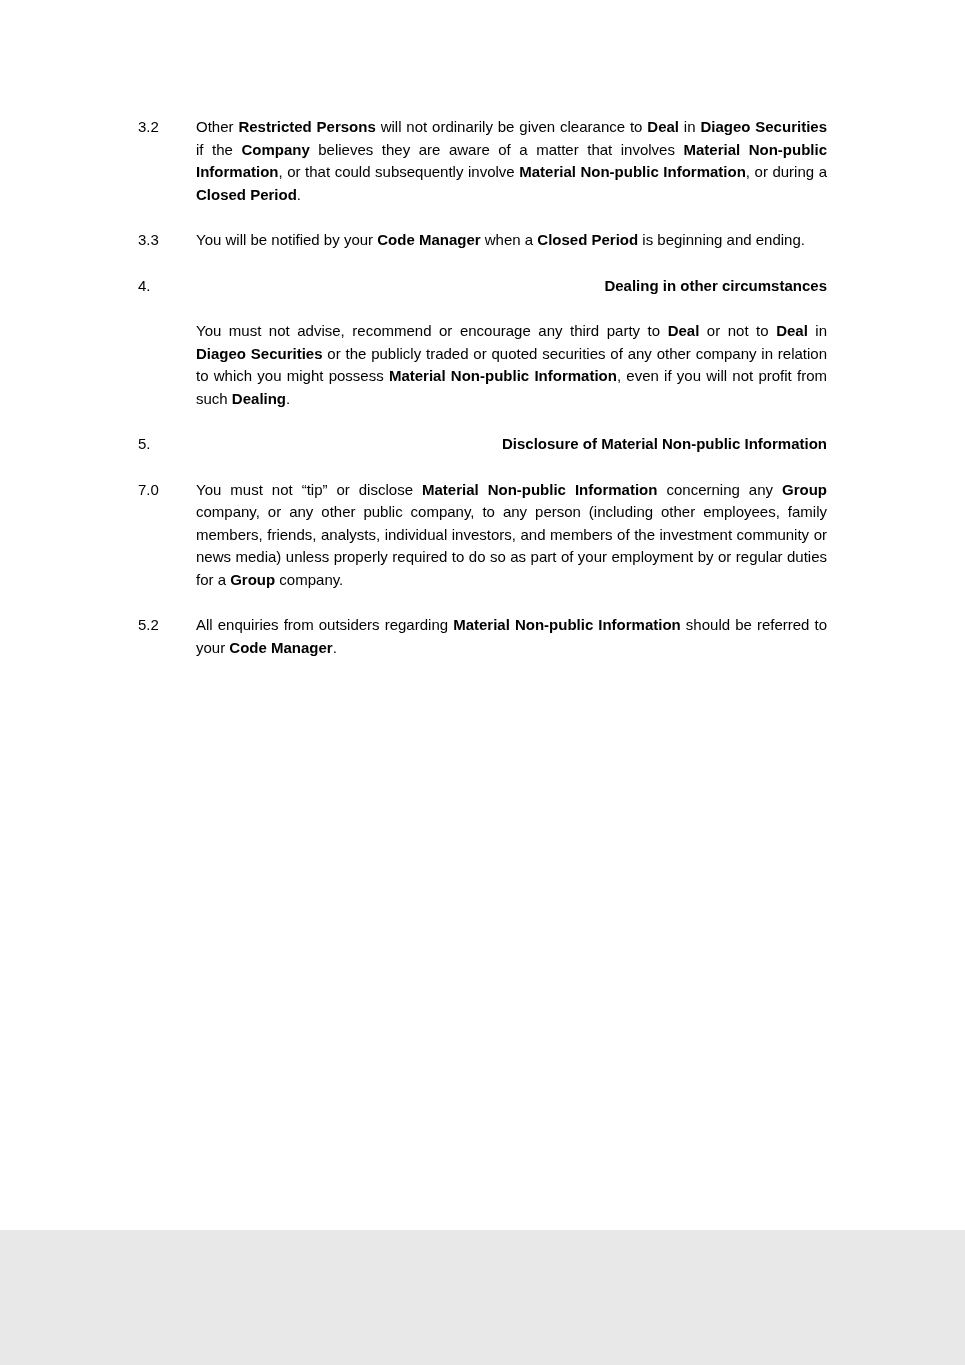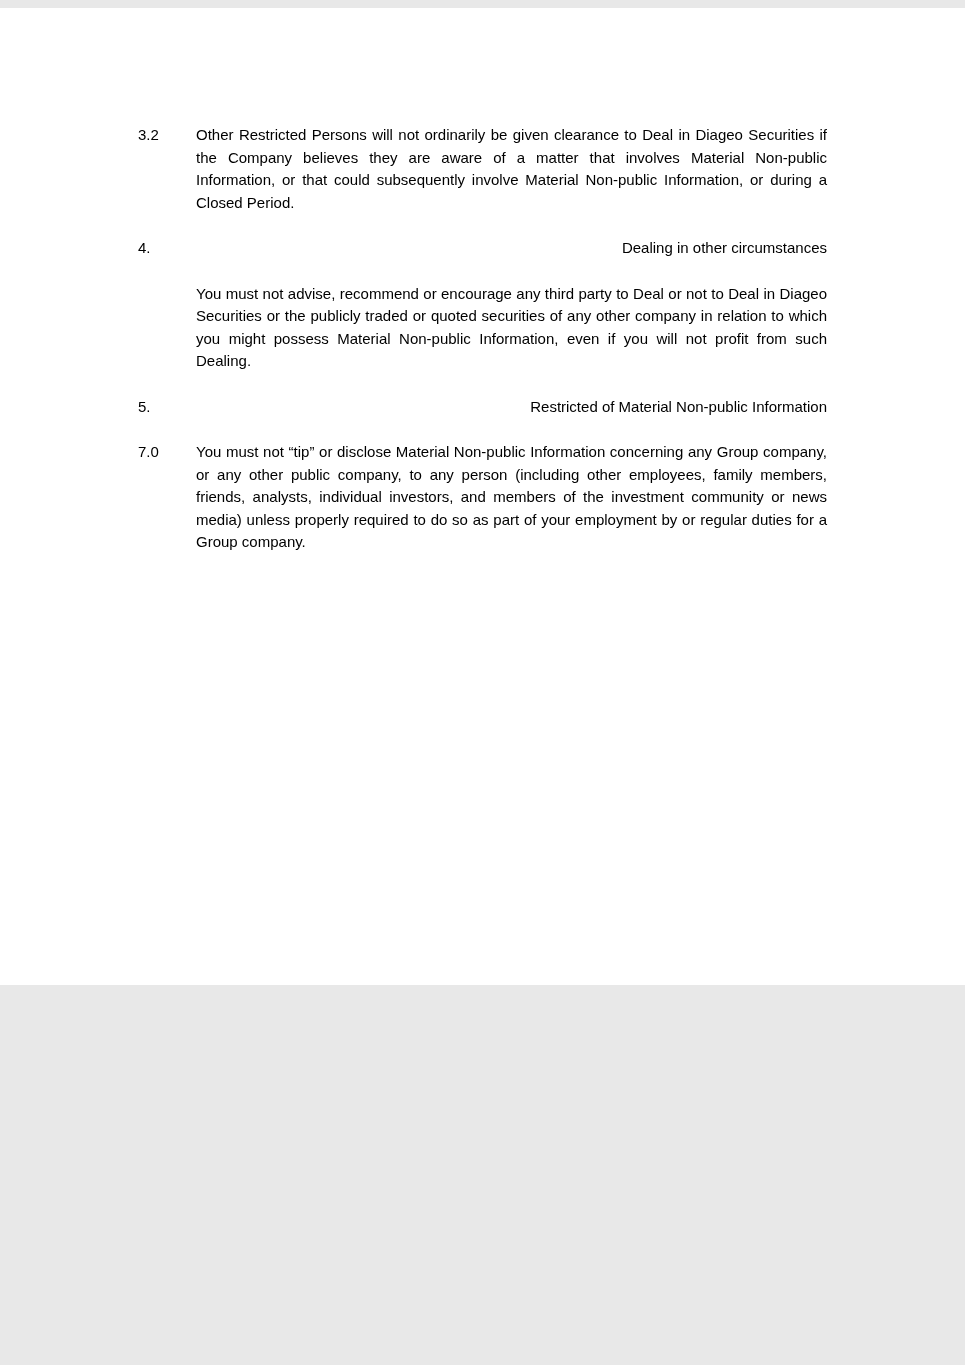--- a/index.html
+++ b/index.html
@@ -1,21 +1,21 @@
 <!DOCTYPE html>
 <html><head>
 <meta charset="utf-8">
 <style>
   * { margin: 0; padding: 0; box-sizing: border-box; }
   html, body { background: #e8e8e8; }
   .page {
     position: relative;
     width: 965px;
-    height: 977px;
-    margin: 8px auto;
+    height: 1230px;
+    margin: 0 auto;
     background: #ffffff;
     font-family: "Liberation Sans", sans-serif;
     color: #000000;
     overflow: hidden;
   }
   .content {
     position: absolute;
     left: 138px;
     top: 116px;
     width: 689px;
@@ -33,51 +33,59 @@
     font-weight: normal;
   }
   .block .body {
     flex: 1 1 auto;
     text-align: justify;
   }
   .block.heading .body {
     font-weight: bold;
     text-align: right;
   }
-  .block .body b { font-weight: normal; }
+  .block .body b { font-weight: bold; }
   .page-number {
     position: absolute;
     left: 138px;
     top: 1281px;
     width: 689px;
     text-align: right;
     font-size: 11px;
     color: #4a4a4a;
   }
 </style>
 </head>
 <body>
 
 <div class="page">
   <div class="content">
       <div class="block">
         <div class="num">3.2</div>
         <div class="body"><span>Other </span><b>Restricted Persons</b><span> will not ordinarily be given clearance to </span><b>Deal</b><span> in </span><b>Diageo Securities</b><span> if the </span><b>Company</b><span> believes they are aware of a matter that involves </span><b>Material Non-public Information</b><span>, or that could subsequently involve </span><b>Material Non-public Information</b><span>, or during a </span><b>Closed Period</b><span>.</span></div>
       </div>
+      <div class="block">
+        <div class="num">3.3</div>
+        <div class="body"><span>You will be notified by your </span><b>Code Manager</b><span> when a </span><b>Closed Period</b><span> is beginning and ending.</span></div>
+      </div>
       <div class="block heading">
         <div class="num">4.</div>
         <div class="body"><b>Dealing in other circumstances</b></div>
       </div>
       <div class="block">
         <div class="num"></div>
         <div class="body"><span>You must not advise, recommend or encourage any third party to </span><b>Deal</b><span> or not to </span><b>Deal</b><span> in </span><b>Diageo Securities</b><span> or the publicly traded or quoted securities of any other company in relation to which you might possess </span><b>Material Non-public Information</b><span>, even if you will not profit from such </span><b>Dealing</b><span>.</span></div>
       </div>
       <div class="block heading">
         <div class="num">5.</div>
-        <div class="body"><b>Restricted of Material Non-public Information</b></div>
+        <div class="body"><b>Disclosure of Material Non-public Information</b></div>
       </div>
       <div class="block">
         <div class="num">7.0</div>
         <div class="body"><span>You must not “tip” or disclose </span><b>Material Non-public Information</b><span> concerning any </span><b>Group</b><span> company, or any other public company, to any person (including other employees, family members, friends, analysts, individual investors, and members of the investment community or news media) unless properly required to do so as part of your employment by or regular duties for a </span><b>Group</b><span> company.</span></div>
+      </div>
+      <div class="block">
+        <div class="num">5.2</div>
+        <div class="body"><span>All enquiries from outsiders regarding </span><b>Material Non-public Information</b><span> should be referred to your </span><b>Code Manager</b><span>.</span></div>
       </div>
     </div>
   <div class="page-number">6</div>
 </div>
 
 </body></html>

